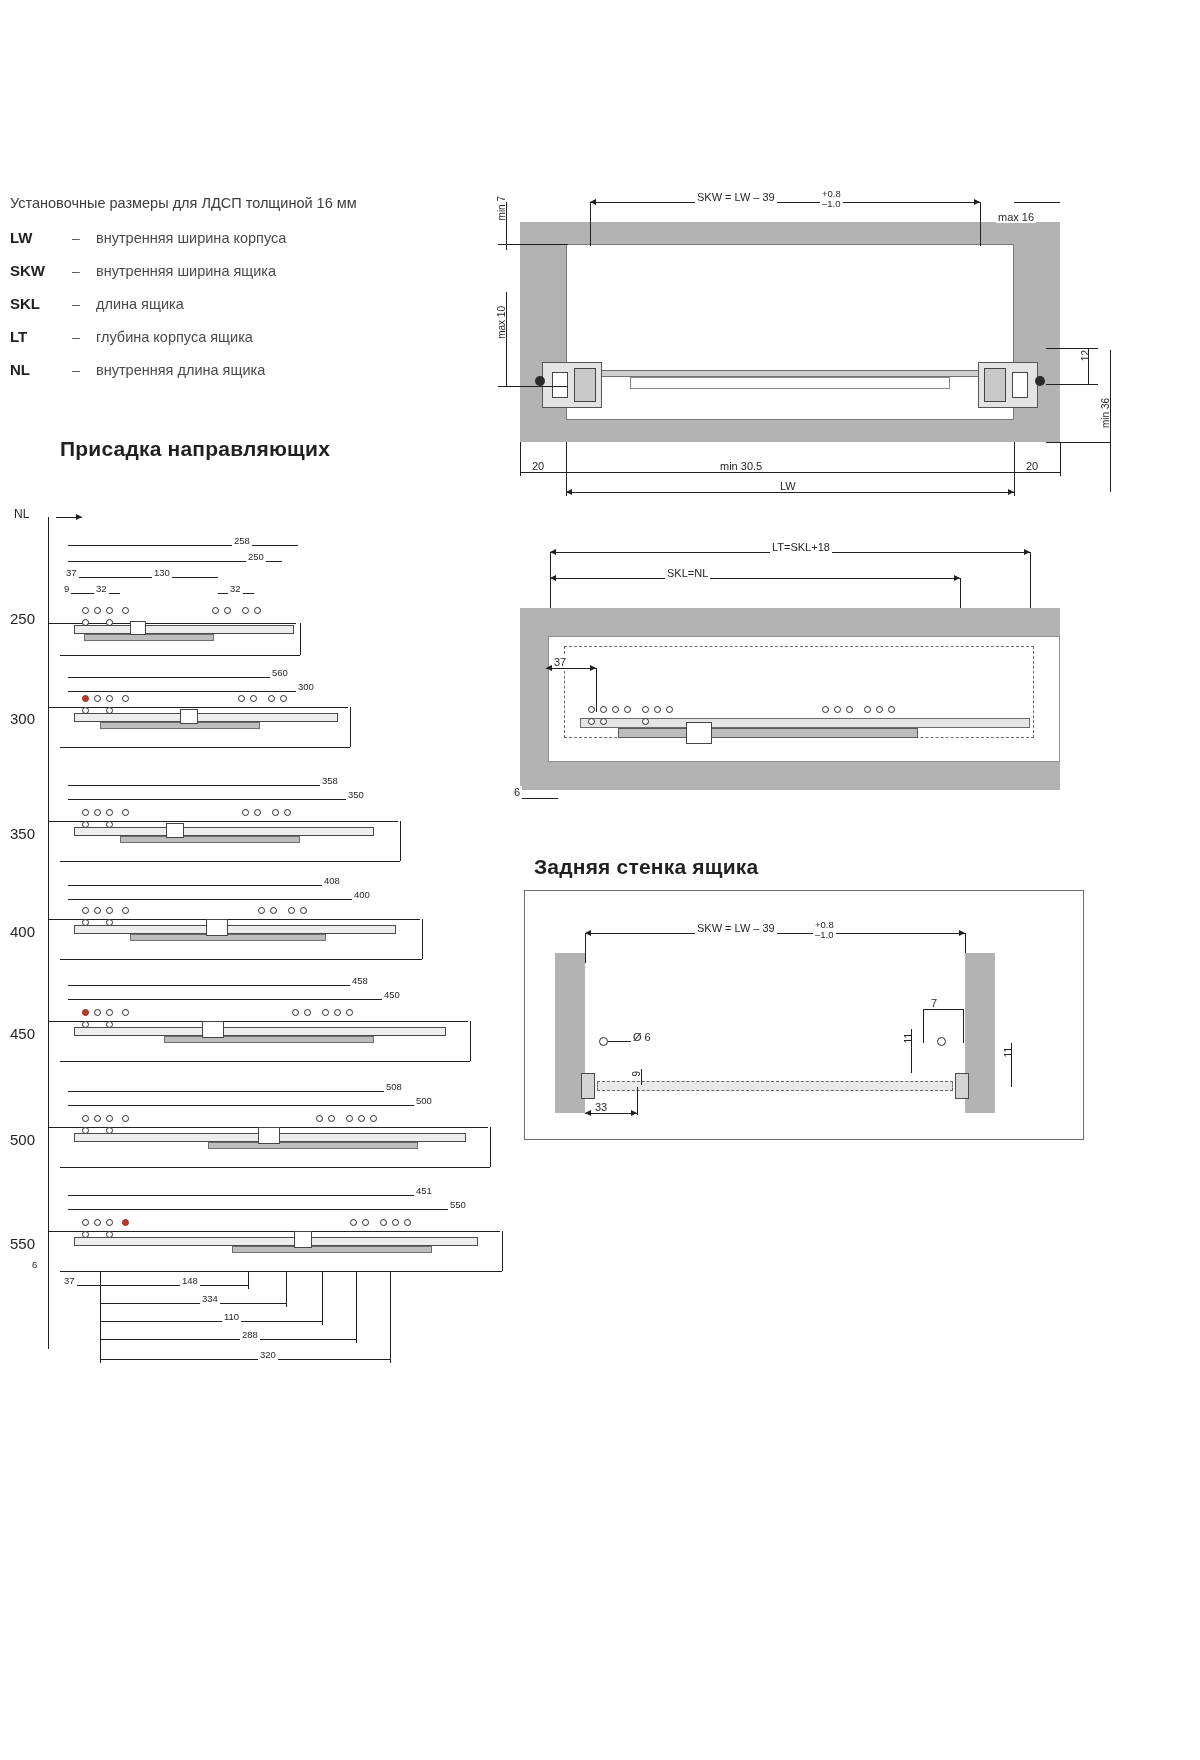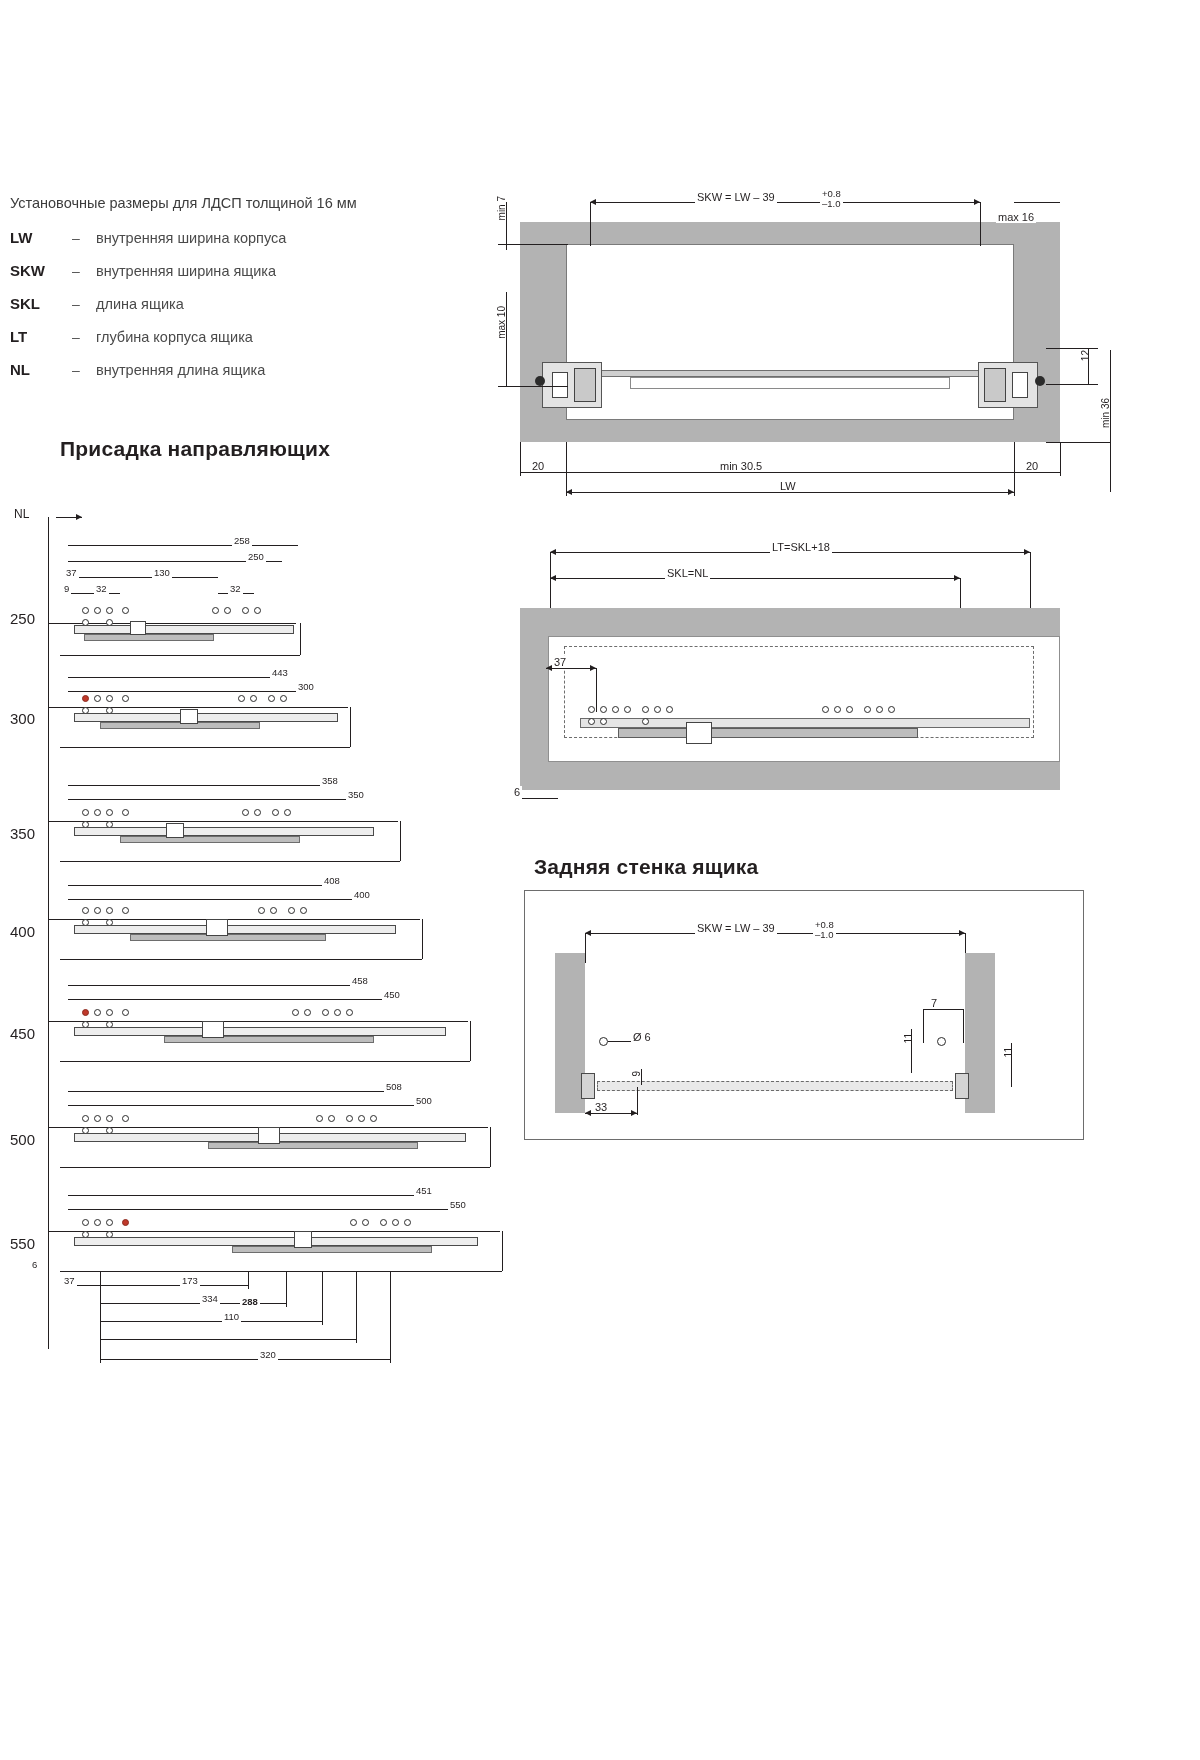--- a/index.html
+++ b/index.html
@@ -312,21 +312,21 @@
       <div class="drill-dot" style="left:182px; top:0px;"></div>
       <div class="drill-dot" style="left:194px; top:0px;"></div>
       <div class="rail" style="left:14px; top:18px; width:220px; height:9px;"></div>
       <div class="rail2" style="left:24px; top:27px; width:130px; height:7px;"></div>
       <div class="blk" style="left:70px; top:14px; width:16px; height:14px;"></div>
     </div>
     <div class="hline" style="left:60px; top:160px; width:240px;"></div>
     <div class="vline" style="left:300px; top:128px; height:32px;"></div>
 
     <div class="hline" style="left:68px; top:182px; width:218px;"></div>
-    <div class="tag-sm" style="left:270px; top:172px;">443</div>
+    <div class="tag-sm" style="left:270px; top:172px;">560</div>
     <div class="hline" style="left:68px; top:196px; width:230px;"></div>
     <div class="tag-sm" style="left:296px; top:186px;">300</div>
     <div class="row-label" style="left:10px; top:215px;">300</div>
     <div class="hline" style="left:48px; top:212px; width:300px;"></div>
     <div class="abs" style="left:60px; top:200px; width:290px; height:44px;">
       <div class="drill-dot red" style="left:22px; top:0px;"></div>
       <div class="drill-dot" style="left:34px; top:0px;"></div>
       <div class="drill-dot" style="left:46px; top:0px;"></div>
       <div class="drill-dot" style="left:62px; top:0px;"></div>
       <div class="drill-dot" style="left:22px; top:12px;"></div>
@@ -464,30 +464,30 @@
     </div>
     <div class="hline" style="left:60px; top:776px; width:442px;"></div>
     <div class="vline" style="left:502px; top:736px; height:40px;"></div>
 
     <div class="tag-sm" style="left:30px; top:764px;">6</div>
 
     <div class="hline" style="left:62px; top:790px; width:38px;"></div>
     <div class="tag-sm" style="left:62px; top:780px;">37</div>
 
     <div class="hline" style="left:100px; top:790px; width:148px;"></div>
-    <div class="tag-sm" style="left:180px; top:780px;">173</div>
+    <div class="tag-sm" style="left:180px; top:780px;">148</div>
 
     <div class="hline" style="left:100px; top:808px; width:186px;"></div>
     <div class="tag-sm" style="left:200px; top:798px;">334</div>
 
     <div class="hline" style="left:100px; top:826px; width:222px;"></div>
     <div class="tag-sm" style="left:222px; top:816px;">110</div>
 
     <div class="hline" style="left:100px; top:844px; width:256px;"></div>
-    <div class="tag-sm" style="left:240px; top:801px;font-weight:bold;">288</div>
+    <div class="tag-sm" style="left:240px; top:834px;">288</div>
 
     <div class="hline" style="left:100px; top:864px; width:290px;"></div>
     <div class="tag-sm" style="left:258px; top:854px;">320</div>
 
     <div class="vline" style="left:100px; top:776px; height:92px;"></div>
     <div class="vline" style="left:248px; top:776px; height:18px;"></div>
     <div class="vline" style="left:286px; top:776px; height:36px;"></div>
     <div class="vline" style="left:322px; top:776px; height:54px;"></div>
     <div class="vline" style="left:356px; top:776px; height:72px;"></div>
     <div class="vline" style="left:390px; top:776px; height:92px;"></div>

